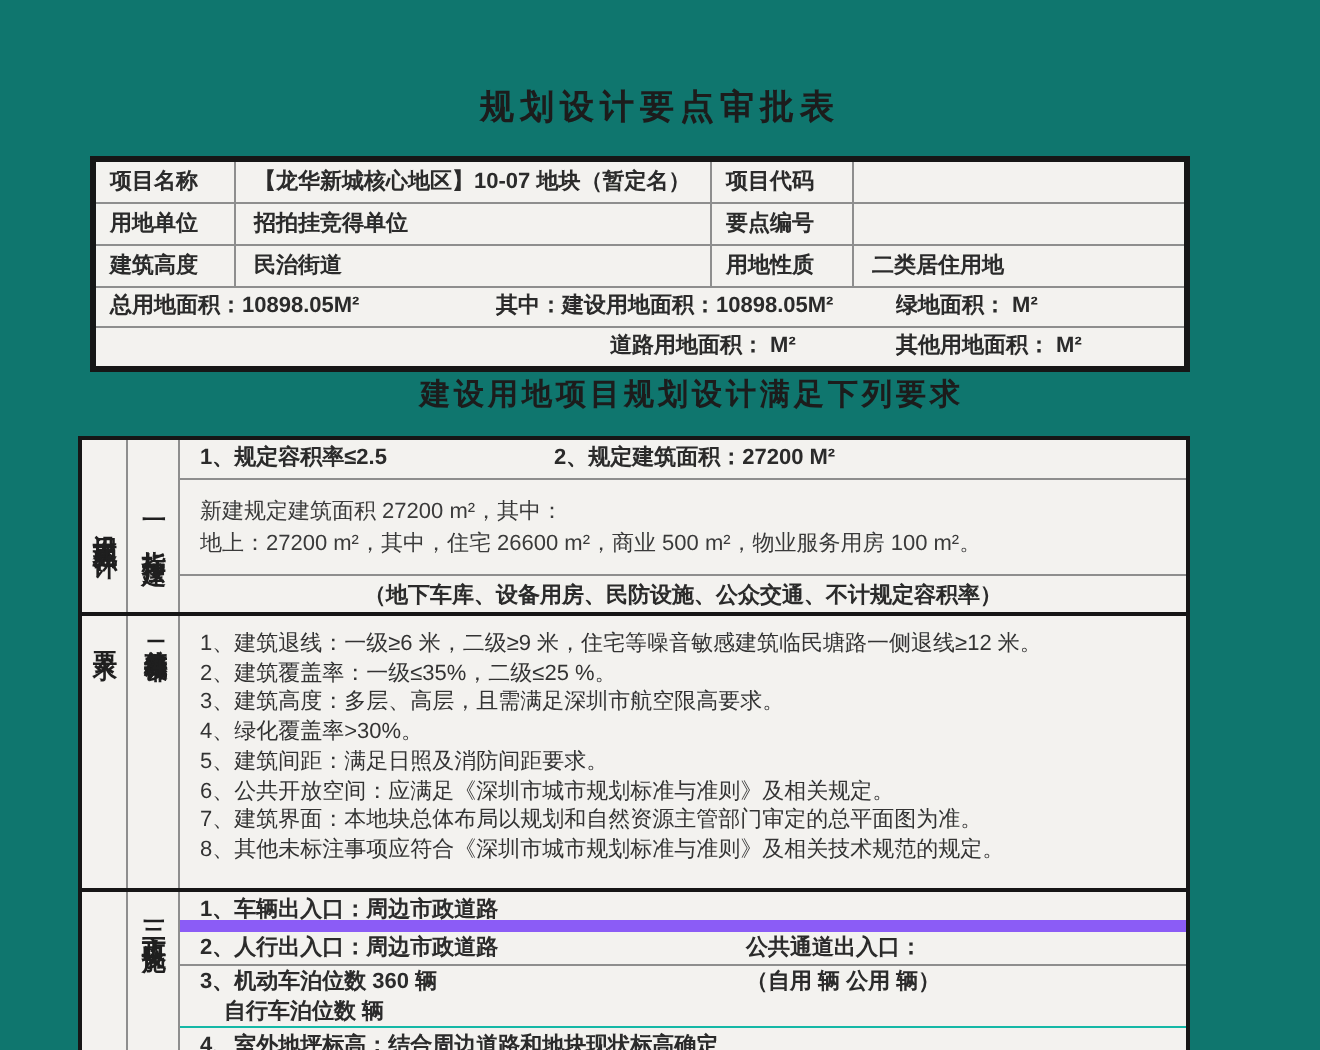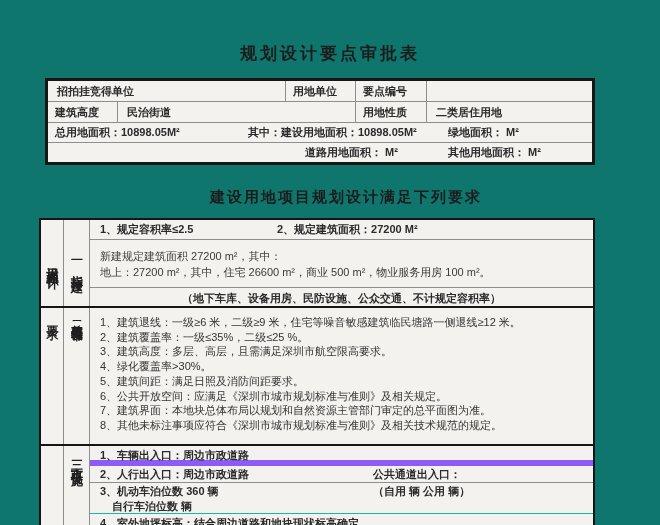--- a/index.html
+++ b/index.html
@@ -86,22 +86,28 @@
 </style>
 </head>
 <body>
 
 <div class="page">
 
   <div class="doc-title">规划设计要点审批表</div>
 
   <div class="info-table">
     <div class="i-row">
+      <div class="cell c-l1">项目名称</div>
+      <div class="cell c-v1">【龙华新城核心地区】10-07 地块（暂定名）</div>
+      <div class="cell c-l2">项目代码</div>
+      <div class="cell c-v2"></div>
+    </div>
+    <div class="i-row">
+      <div class="cell c-l1">用地单位</div>
       <div class="cell c-v1">招拍挂竞得单位</div>
-      <div class="cell c-l1">用地单位</div>
       <div class="cell c-l2">要点编号</div>
       <div class="cell c-v2"></div>
     </div>
     <div class="i-row">
       <div class="cell c-l1">建筑高度</div>
       <div class="cell c-v1">民治街道</div>
       <div class="cell c-l2">用地性质</div>
       <div class="cell c-v2">二类居住用地</div>
     </div>
     <div class="a-row">

